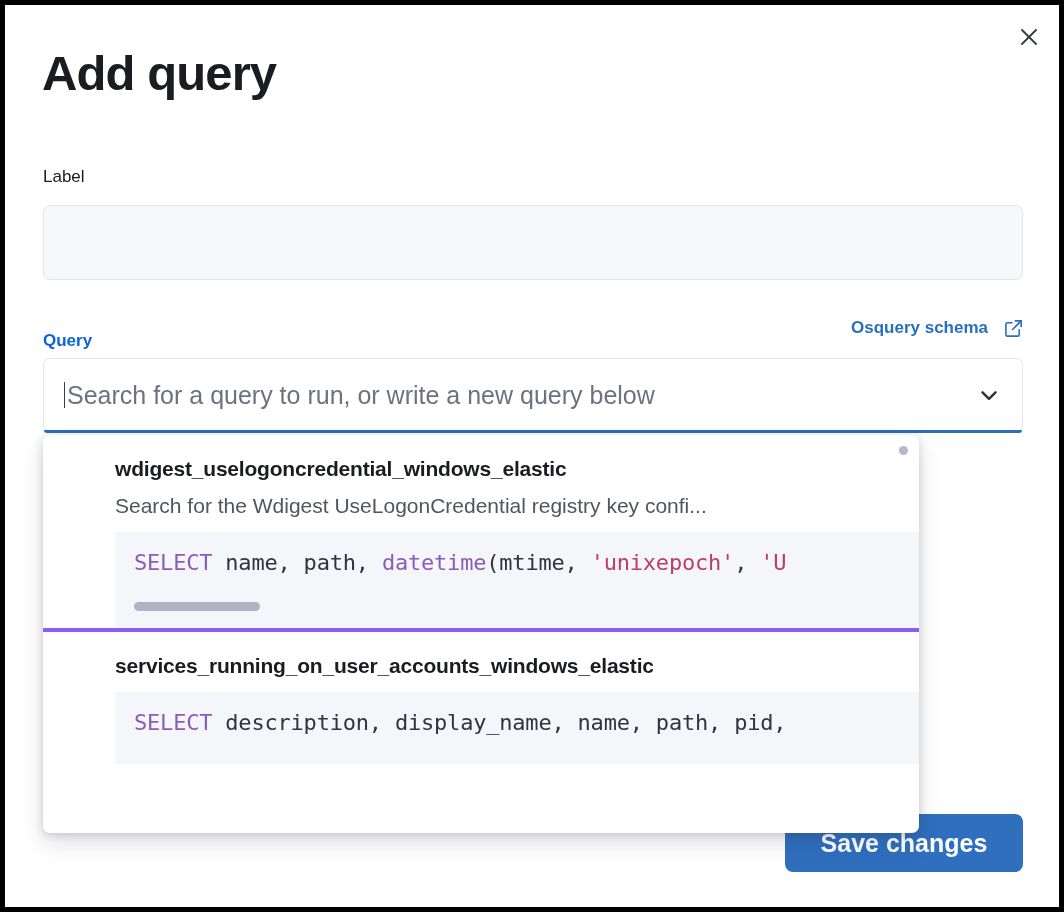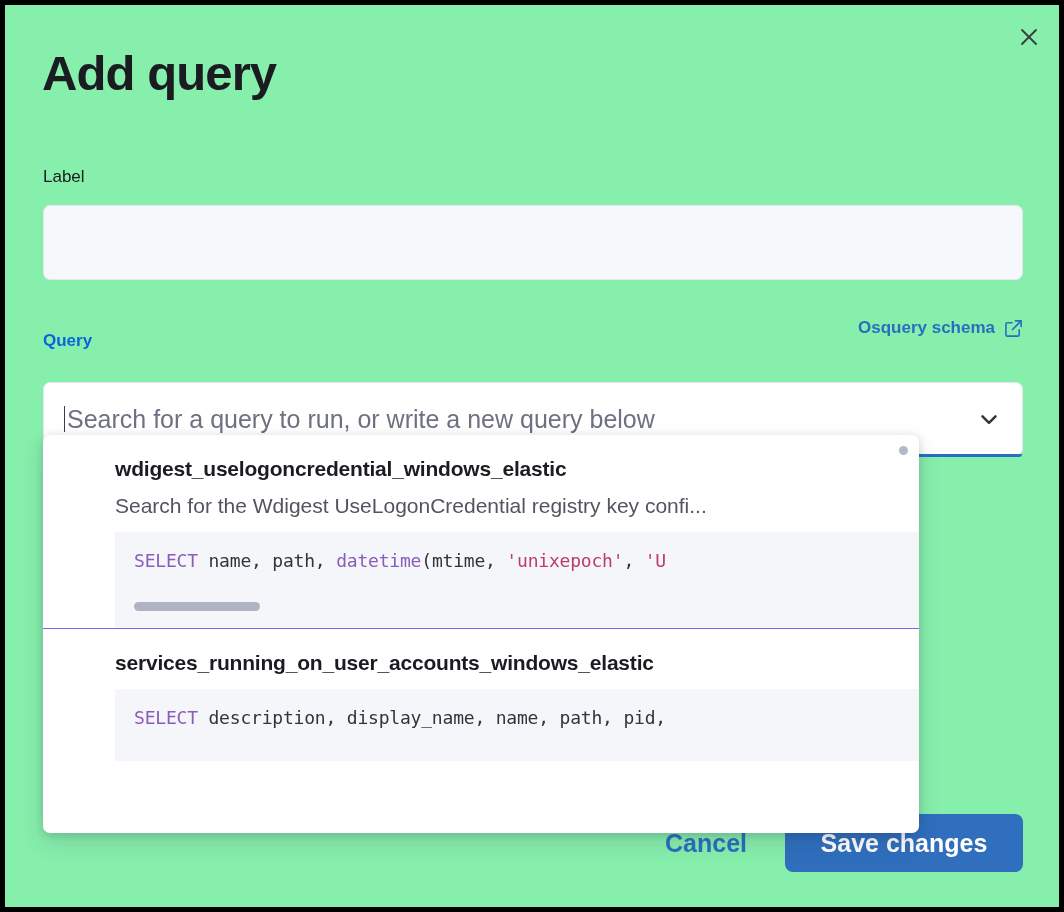--- a/index.html
+++ b/index.html
@@ -17,21 +17,21 @@
     width: 1064px;
     height: 912px;
     background: #000000;
     padding: 5px;
   }
 
   #modal {
     position: relative;
     width: 1054px;
     height: 902px;
-    background: #86efac;
+    background: #ffffff;
     overflow: hidden;
   }
 
   
   .close-btn {
     position: absolute;
     top: 12px;
     right: 10px;
     width: 40px;
     height: 40px;
@@ -93,21 +93,21 @@
     color: #0b64dd;
     margin-top: 13px;
   }
 
   .schema-link {
     position: absolute;
     right: 36px;
     top: 313px;
     display: flex;
     align-items: center;
-    gap: 9px;
+    gap: 16px;
     font-size: 17px;
     font-weight: 700;
     color: #2a6ec0;
     text-decoration: none;
     cursor: pointer;
   }
   .schema-link svg { display: block; }
 
   
   .combobox {
@@ -116,21 +116,20 @@
     top: 353px;
     width: 980px;
     height: 74px;
     background: #ffffff;
     border: 1px solid #e3e6ef;
     border-radius: 7px;
     display: flex;
     align-items: center;
     padding: 0 18px 0 20px;
     box-shadow: 0 0 0 0 transparent;
-    margin-top: 24px;
   }
   .combobox::after {
     content: "";
     position: absolute;
     left: 0;
     right: 0;
     bottom: -2px;
     height: 3px;
     background: #2a6ec0;
     border-radius: 0 0 3px 3px;
@@ -184,21 +183,21 @@
     height: 9px;
     border-radius: 50%;
     background: #b3b9c8;
     z-index: 3;
   }
 
   .option {
     position: relative;
     padding: 22px 30px 0 72px;
   }
-  .option + .option { border-top: 1px solid #8b5cf6; }
+  .option + .option { border-top: 4px solid #8b5cf6; }
 
   .option-title {
     font-size: 21px;
     font-weight: 700;
     color: #1a1c21;
     letter-spacing: -0.2px;
     white-space: nowrap;
   }
 
   .option-desc {
@@ -214,21 +213,21 @@
     margin-right: -30px;
     background: #f5f6fa;
     padding: 18px 0 0 19px;
     height: 96px;
     overflow: hidden;
     position: relative;
   }
 
   .code-line {
     font-family: "DejaVu Sans Mono", monospace;
-    font-size: 18px;
+    font-size: 22px;
     color: #32343b;
     white-space: nowrap;
     letter-spacing: -0.2px;
   }
 
   .tok-kw   { color: #8b5cb8; }
   .tok-fn   { color: #8b5cb8; }
   .tok-str  { color: #bd3c6b; }
   .tok-pun  { color: #32343b; }
 
@@ -342,18 +341,17 @@
 
       <div class="option option-2">
         <div class="option-title">services_running_on_user_accounts_windows_elastic</div>
         <div class="code-block">
           <div class="code-line"><span class="tok-kw">SELECT</span><span class="tok-pun"> description</span><span class="tok-pun">, </span><span class="tok-pun">display_name</span><span class="tok-pun">, </span><span class="tok-pun">name</span><span class="tok-pun">, </span><span class="tok-pun">path</span><span class="tok-pun">, </span><span class="tok-pun">pid</span><span class="tok-pun">,</span></div>
         </div>
       </div>
     </div>
 
     <div class="footer">
-      <button class="btn-cancel">Cancel</button>
       <button class="btn-save">Save changes</button>
     </div>
 
   </div>
 </div>
 
 </body></html>

